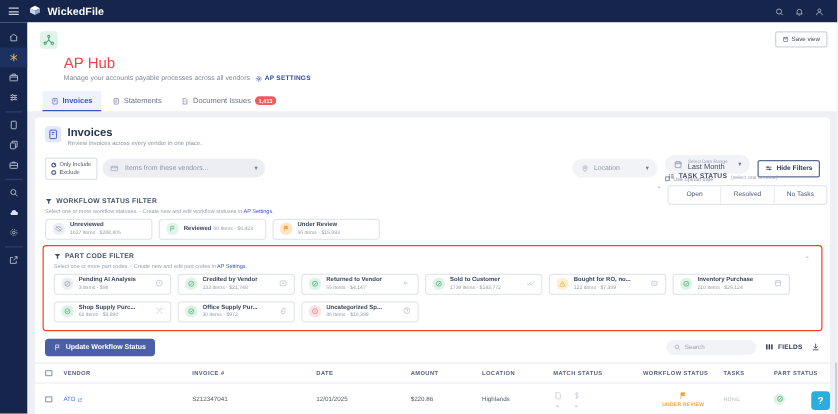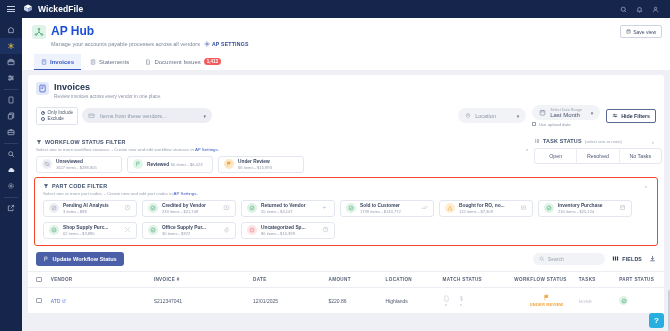--- a/index.html
+++ b/index.html
@@ -38,21 +38,21 @@
   .main {
     position: absolute; top: 18px; left: 22px; width: 648px; height: 313px;
     background: #eef0f5; overflow: hidden;
   }
   .page-head { background: #ffffff; padding: 6px 10px 0 10px; }
   .ph-row { display: flex; align-items: flex-start; }
   .ph-icon {
     width: 14px; height: 14px; border-radius: 3px; background: #dff3e8;
     display: flex; align-items: center; justify-content: center; margin-right: 5px; margin-top: 1px;
   }
-  .ph-title { font-size: 12px; font-weight: bold; color: #1d4ed8; line-height: 14px; }
+  .ph-title { font-size: 12px; font-weight: normal; color: #ef4444; line-height: 14px; margin-top: 19px; }
   .ph-sub { font-size: 5.5px; color: #7c8598; margin-top: 3px; display: flex; align-items: center; gap: 4px; }
   .ap-settings { color: #2f4a9b; font-weight: bold; font-size: 5.2px; letter-spacing: .2px; display: flex; align-items: center; gap: 2px; }
   .save-view {
     position: absolute; right: 8px; top: 7px; border: 1px solid #cdd3e0; border-radius: 2px;
     background: #fff; font-size: 5px; color: #3d4a66; padding: 2.5px 5px; display: flex; align-items: center; gap: 2.5px;
   }
 
   
   .tabs { display: flex; gap: 2px; margin-top: 7px; padding-left: 2px; }
   .tab {

